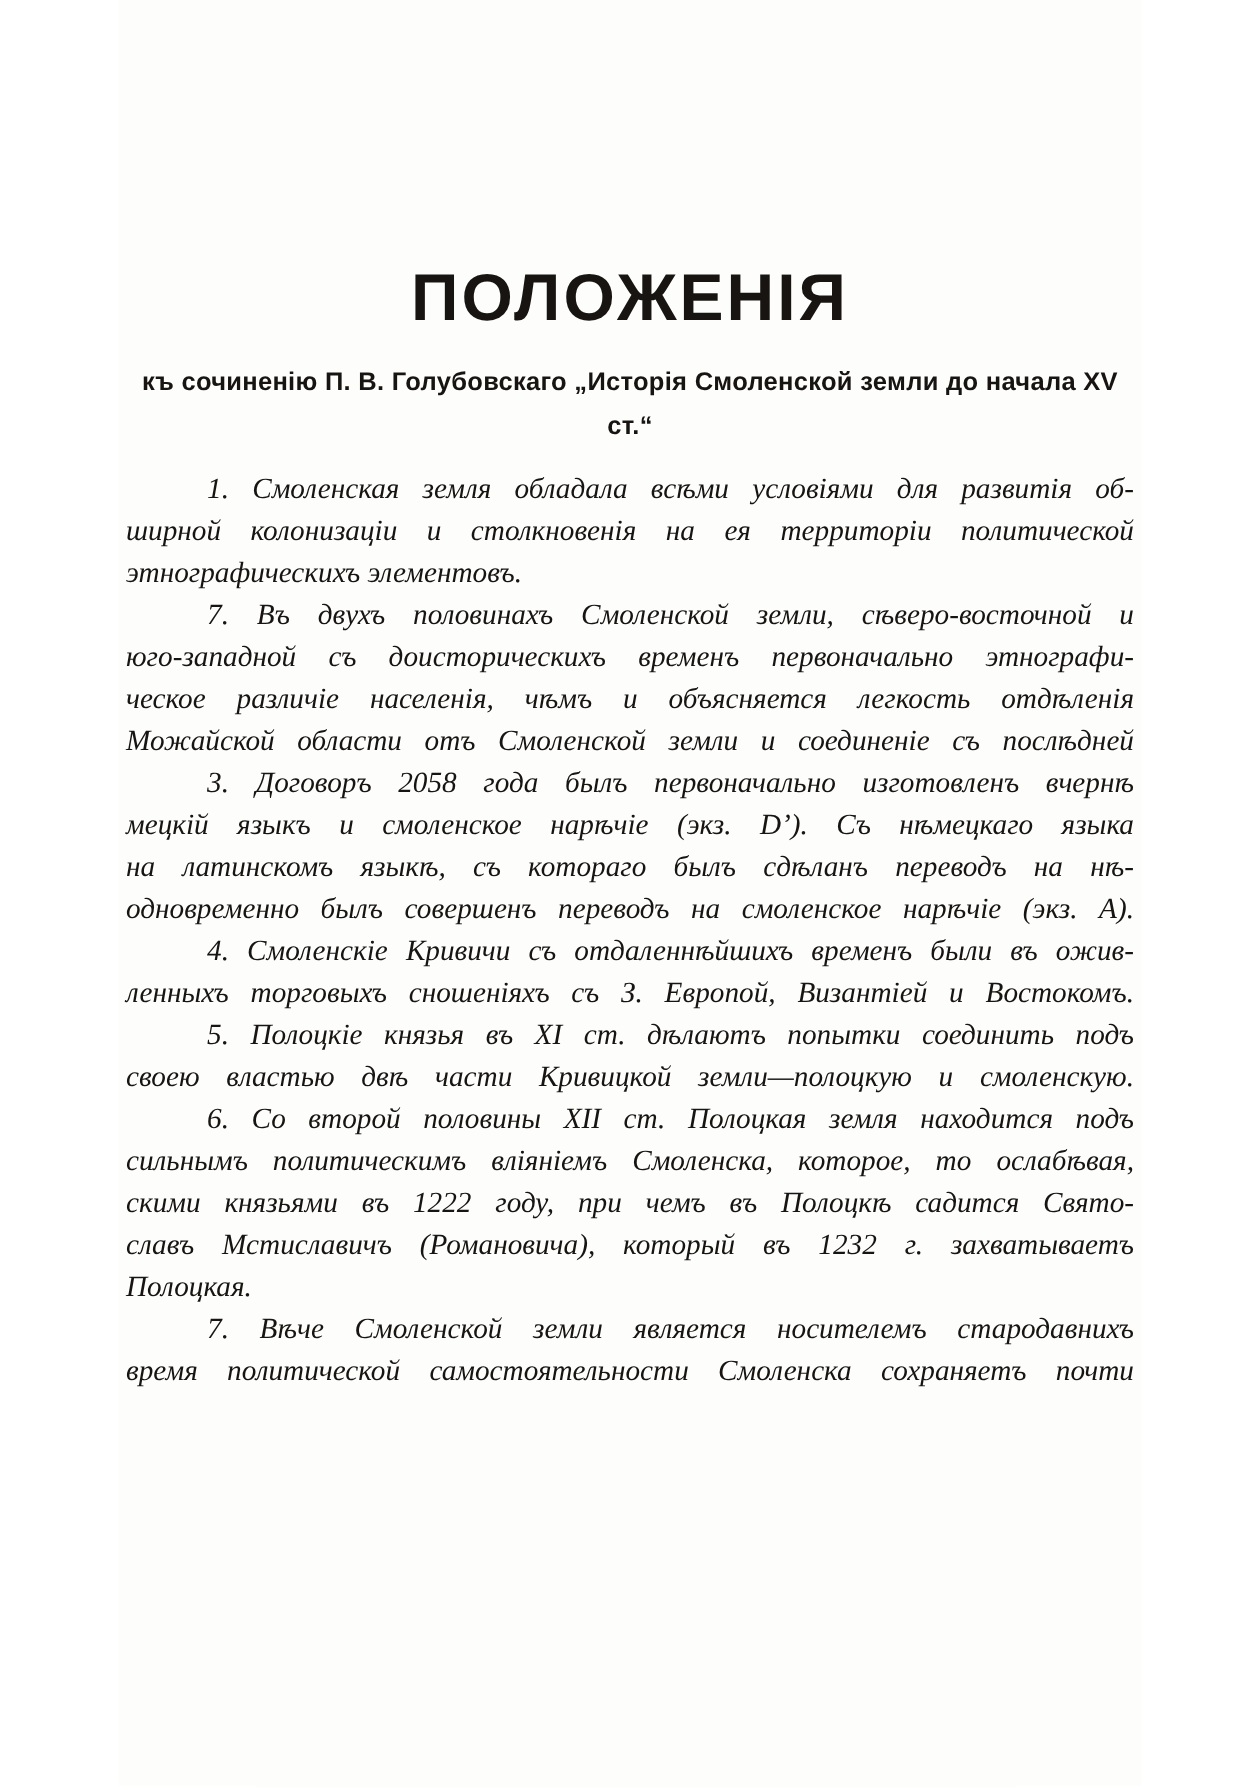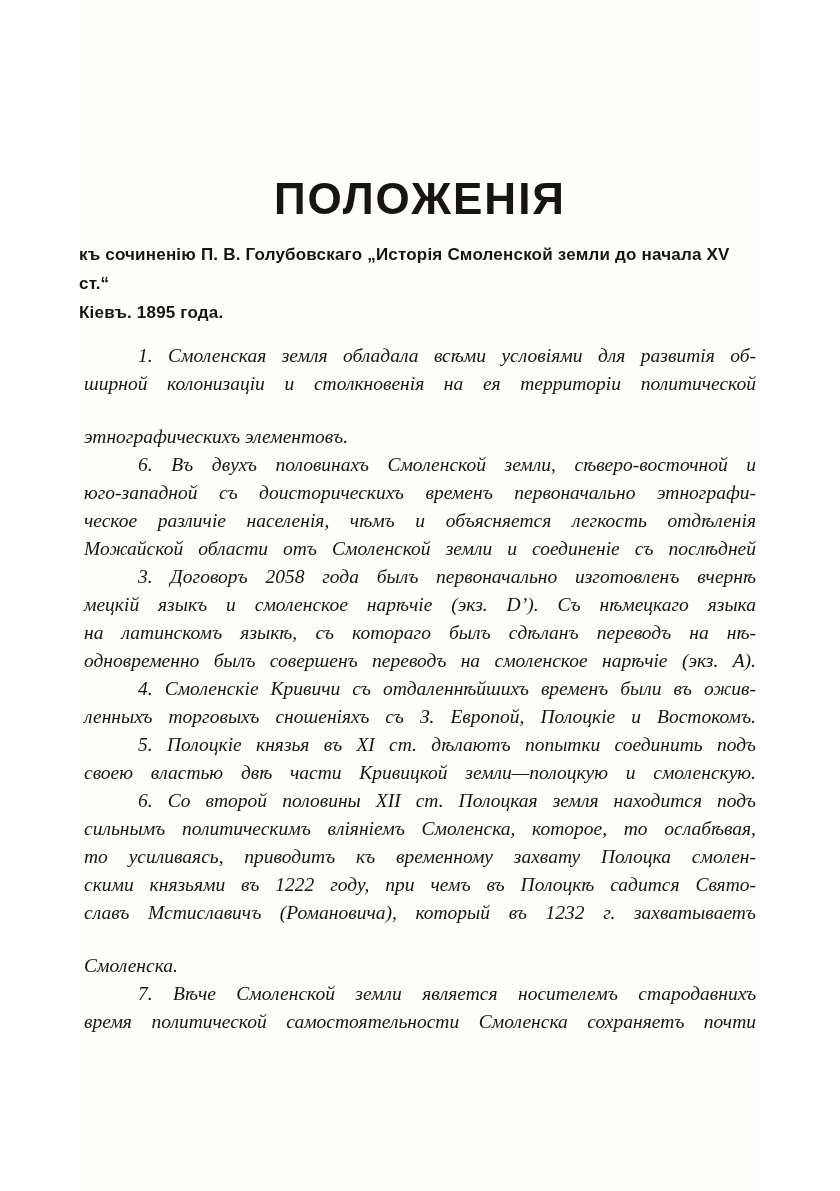--- a/index.html
+++ b/index.html
@@ -21,92 +21,90 @@
   .title {
     text-align: center;
     font-family: "Liberation Sans", "DejaVu Sans", sans-serif;
     font-weight: bold;
     font-size: 44px;
     line-height: 46px;
     letter-spacing: 2px;
   }
   .subtitle {
     margin-top: 18px;
-    text-align: left;
+    text-align: center;
     font-family: "Liberation Sans", "DejaVu Sans", sans-serif;
     font-weight: bold;
     font-size: 17px;
     line-height: 29px;
     letter-spacing: 0.2px;
   }
   .body-text {
     width: 672px;
     margin: 15px auto 0 auto;
     font-family: "Liberation Serif", "DejaVu Serif", serif;
     font-size: 19.5px;
     line-height: 28px;
     font-style: italic;
   }
   .para { margin: 0; }
   .line { display: block; white-space: normal; }
   .line.j { text-align: justify; text-align-last: justify; }
-  .line.l { text-align: center; text-align-last: left; margin-top: 25px; }
+  .line.l { text-align: center; text-align-last: left; }
   .line.indent { padding-left: 54px; }
 </style>
 </head>
 <body>
 
 <div class="page">
 
   <h1 class="title">ПОЛОЖЕНІЯ</h1>
 
   <div class="subtitle">
     <div>къ сочиненію П. В. Голубовскаго „Исторія Смоленской земли до начала XV ст.“</div>
-    <div>Кіевъ. 1895 года.</div>
   </div>
 
   <div class="body-text">
 
     <div class="para">
       <span class="line j indent">1. Смоленская земля обладала всѣми условіями для развитія об-</span>
       <span class="line j">ширной колонизаціи и столкновенія на ея территоріи политической</span>
       <span class="line l">этнографическихъ элементовъ.</span>
     </div>
 
     <div class="para">
-      <span class="line j indent">6. Въ двухъ половинахъ Смоленской земли, сѣверо-восточной и</span>
+      <span class="line j indent">7. Въ двухъ половинахъ Смоленской земли, сѣверо-восточной и</span>
       <span class="line j">юго-западной съ доисторическихъ временъ первоначально этнографи-</span>
       <span class="line j">ческое различіе населенія, чѣмъ и объясняется легкость отдѣленія</span>
       <span class="line j">Можайской области отъ Смоленской земли и соединеніе съ послѣдней</span>
     </div>
 
     <div class="para">
       <span class="line j indent">3. Договоръ 2058 года былъ первоначально изготовленъ вчернѣ</span>
       <span class="line j">мецкій языкъ и смоленское нарѣчіе (экз. D’). Съ нѣмецкаго языка</span>
       <span class="line j">на латинскомъ языкѣ, съ котораго былъ сдѣланъ переводъ на нѣ-</span>
       <span class="line j">одновременно былъ совершенъ переводъ на смоленское нарѣчіе (экз. А).</span>
     </div>
 
     <div class="para">
       <span class="line j indent">4. Смоленскіе Кривичи съ отдаленнѣйшихъ временъ были въ ожив-</span>
-      <span class="line j">ленныхъ торговыхъ сношеніяхъ съ З. Европой, Полоцкіе и Востокомъ.</span>
+      <span class="line j">ленныхъ торговыхъ сношеніяхъ съ З. Европой, Византіей и Востокомъ.</span>
     </div>
 
     <div class="para">
       <span class="line j indent">5. Полоцкіе князья въ XI ст. дѣлаютъ попытки соединить подъ</span>
       <span class="line j">своею властью двѣ части Кривицкой земли—полоцкую и смоленскую.</span>
     </div>
 
     <div class="para">
       <span class="line j indent">6. Со второй половины XII ст. Полоцкая земля находится подъ</span>
       <span class="line j">сильнымъ политическимъ вліяніемъ Смоленска, которое, то ослабѣвая,</span>
-      <span class="line j">то усиливаясь, приводитъ къ временному захвату Полоцка смолен-</span>
       <span class="line j">скими князьями въ 1222 году, при чемъ въ Полоцкѣ садится Свято-</span>
       <span class="line j">славъ Мстиславичъ (Романовича), который въ 1232 г. захватываетъ</span>
-      <span class="line l">Смоленска.</span>
+      <span class="line l">Полоцкая.</span>
     </div>
 
     <div class="para">
       <span class="line j indent">7. Вѣче Смоленской земли является носителемъ стародавнихъ</span>
       <span class="line j">время политической самостоятельности Смоленска сохраняетъ почти</span>
     </div>
 
   </div>
 </div>
 

